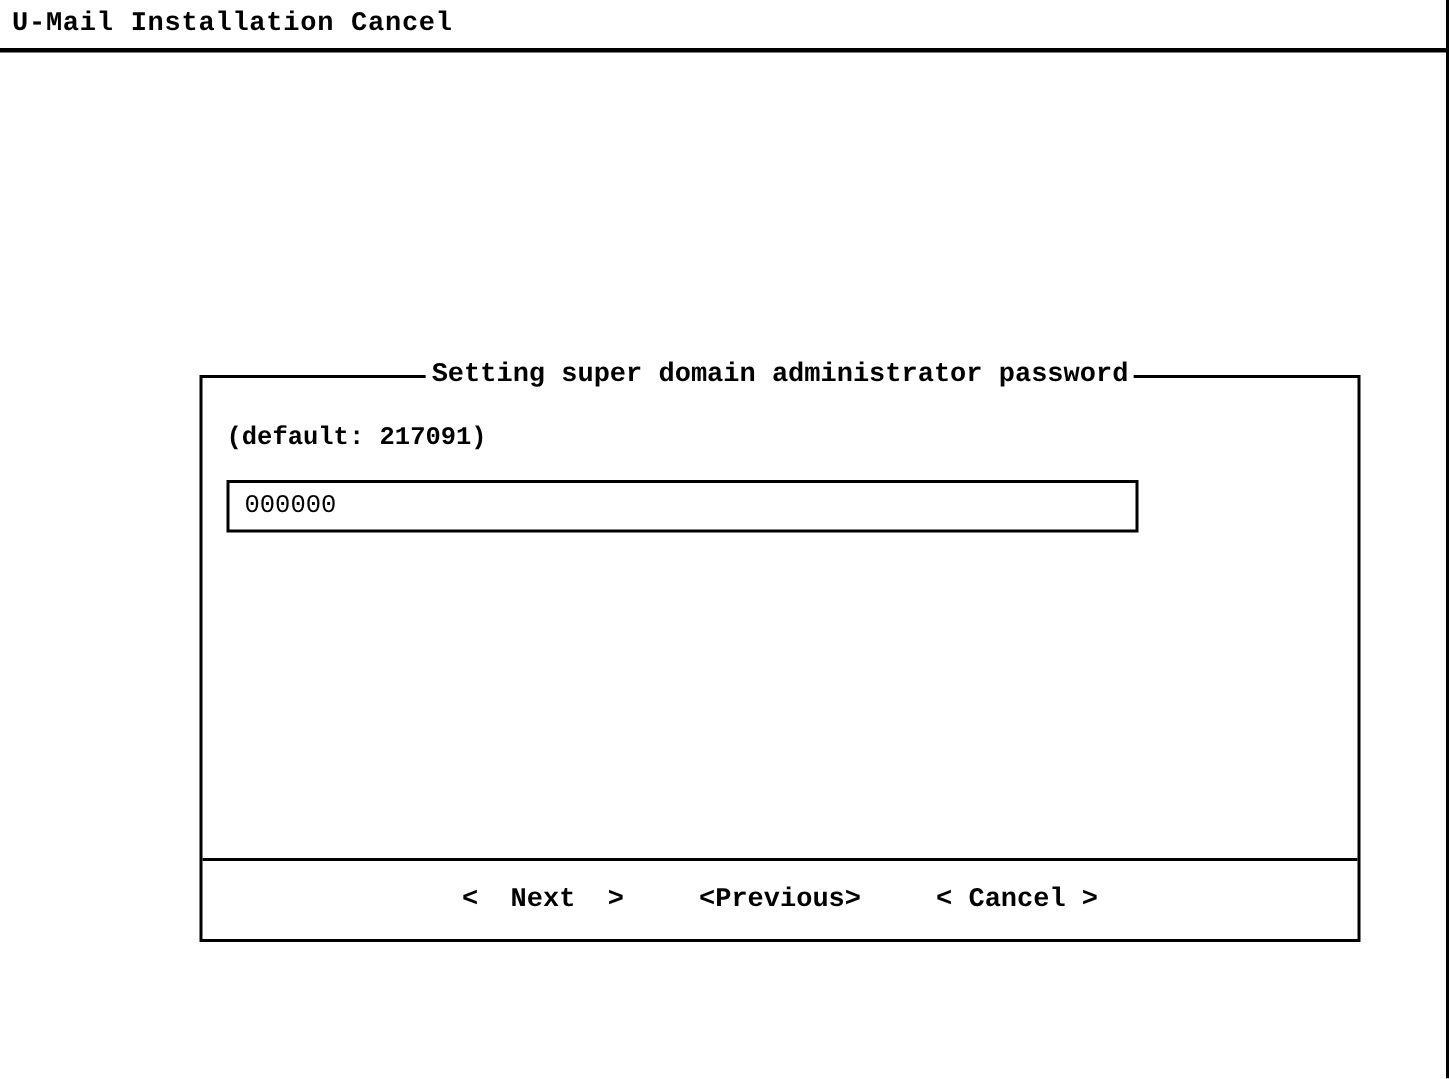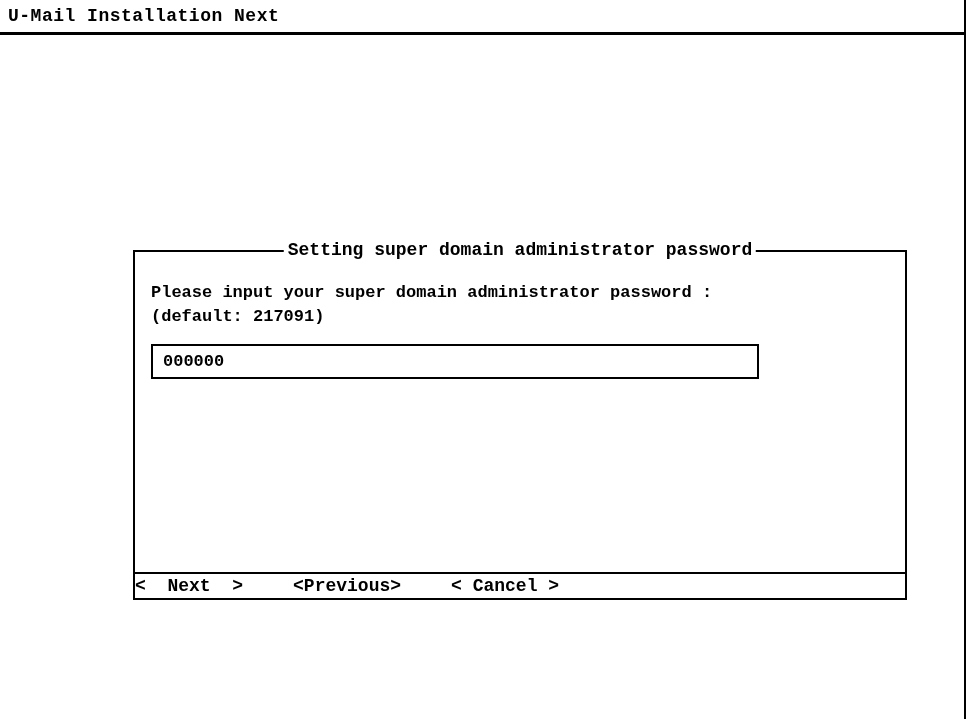--- a/index.html
+++ b/index.html
@@ -61,48 +61,48 @@
       line-height: 1.3;
       margin-bottom: 2px;
       white-space: pre;
     }
     .input-field {
       margin-top: 14px;
       border: 2px solid #000000;
       padding: 6px 10px;
       font-family: "Courier New", Courier, monospace;
       font-size: 17px;
-      font-weight: bold;
+      font-weight: normal;
       width: 608px;
       background: #ffffff;
       outline: none;
     }
     .button-bar {
       border-top: 2px solid #000000;
-      padding: 2px 0;
+      padding: 16px 0;
       display: flex;
+      justify-content: center;
       gap: 50px;
       font-size: 18px;
     }
     .btn {
       cursor: pointer;
       white-space: pre;
       user-select: none;
     }
   </style>
 </head>
 <body>
 
-<div class="header">U-Mail Installation Next</div>
+<div class="header">U-Mail Installation Cancel</div>
 
 <div class="dialog-wrapper">
   <div class="dialog">
     <div class="dialog-title">Setting super domain administrator password</div>
     <div class="dialog-body">
-      <div class="prompt-line">Please input your super domain administrator password :</div>
       <div class="prompt-line">(default: 217091)</div>
       <input type="text" class="input-field" value="000000" style="">
     </div>
     <div class="button-bar">
       <span class="btn">&lt;  Next  &gt;</span>
       <span class="btn">&lt;Previous&gt;</span>
       <span class="btn">&lt; Cancel &gt;</span>
     </div>
   </div>
 </div>

